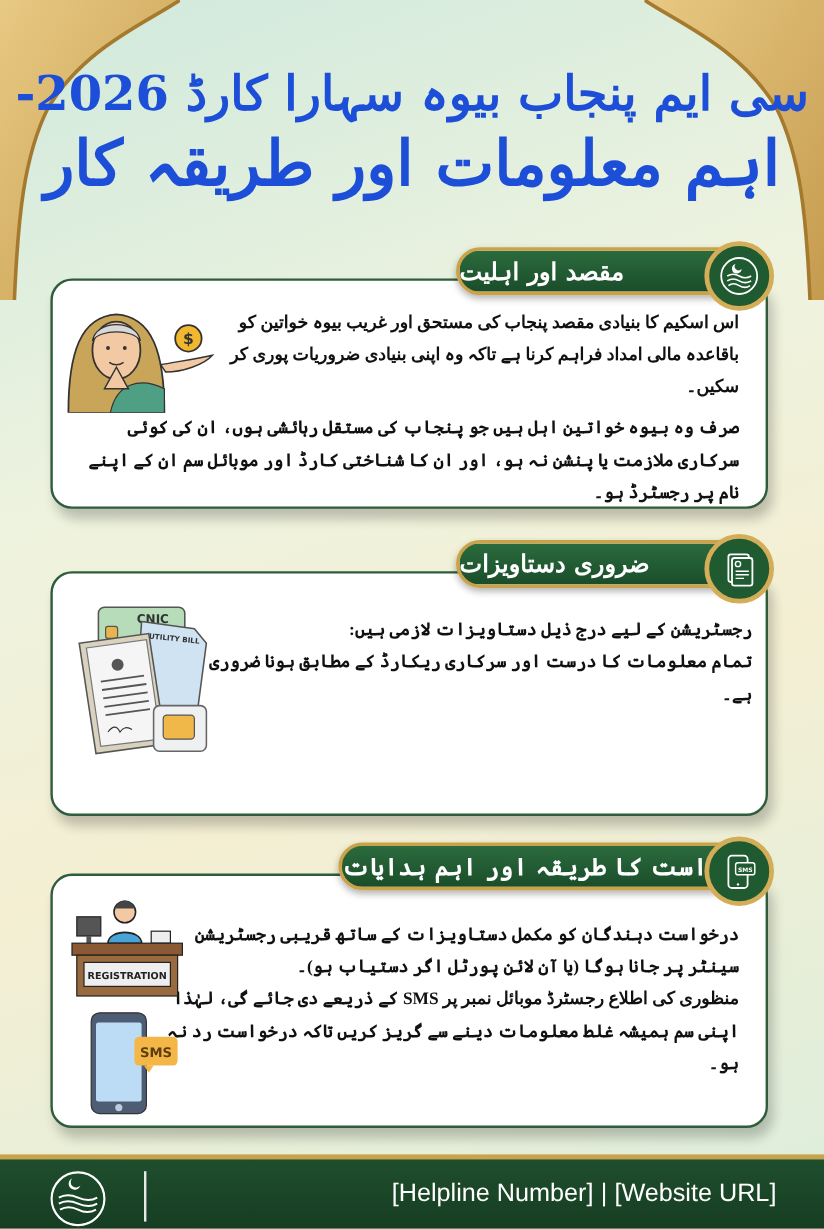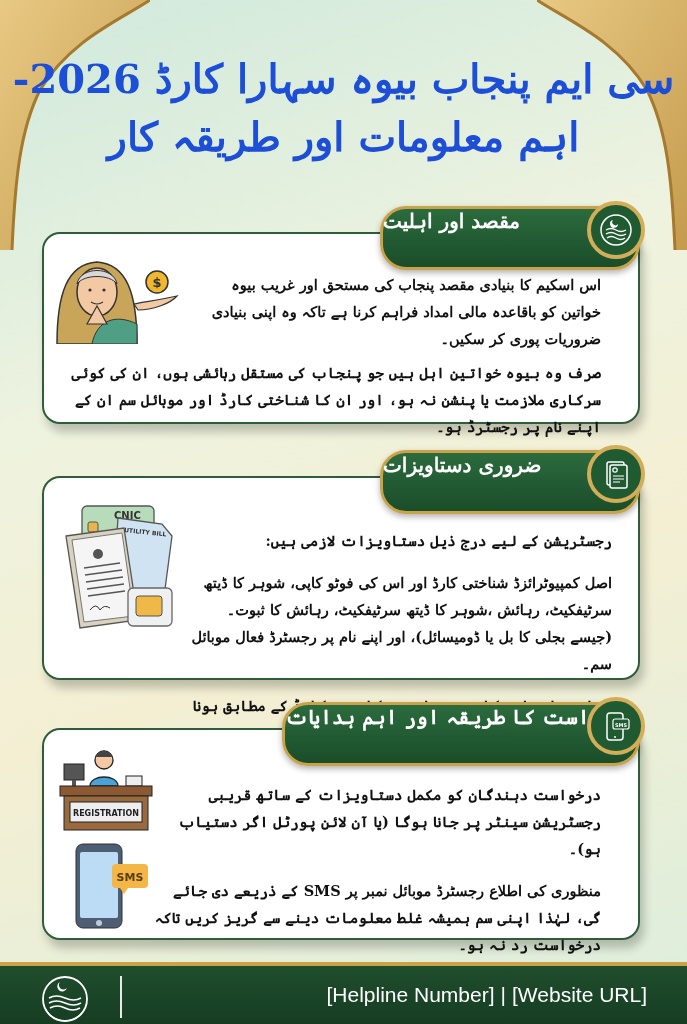--- a/index.html
+++ b/index.html
@@ -18,43 +18,43 @@
   .arch-right { right: 0; }
   .arch-left svg, .arch-right svg { width: 100%; height: 100%; display: block; }
 
   .title {
     position: absolute; top: 50px; left: 0; width: 100%;
     text-align: center; direction: rtl;
     font-family: "DejaVu Serif", serif;
     font-weight: bold; color: #1d4ed8;
   }
   .title .line1 { font-size: 40px; line-height: 58px; }
-  .title .line2 { font-size: 40px; line-height: 58px; }
+  .title .line2 { font-size: 52px; line-height: 58px; }
 
   .card {
     position: absolute; left: 42px; width: 598px;
     background: #fff;
     border: 2px solid #2f5d3b;
     border-radius: 18px;
     box-shadow: 4px 8px 10px rgba(0,0,0,0.22);
   }
   .card-body {
     direction: rtl; text-align: right;
     font-family: "DejaVu Serif", serif;
     font-size: 14.5px; line-height: 27px; font-weight: bold;
     color: #111;
   }
-  .card-body p { margin: 15px; }
+  .card-body p { margin: 0; font-family: Liberation Serif, serif; }
 
   .badge {
-    position: absolute; height: 64px;
+    position: absolute; height: 40px;
     background: linear-gradient(180deg, #2b6b3d 0%, #1a4d2a 100%);
     border: 3px solid #c9a24a;
     border-radius: 26px 26px 26px 26px;
-    display: flex; align-items: flex-start; justify-content: flex-end;
+    display: flex; align-items: center; justify-content: flex-end;
     padding-right: 32px;
     direction: rtl;
     box-shadow: 0 3px 6px rgba(0,0,0,0.3);
   }
   .badge-label {
     color: #fff; font-family: "DejaVu Serif", serif; font-weight: bold;
     font-size: 20px; white-space: nowrap;
   }
   .badge-circle {
     position: absolute; right: -8px; top: -8px;
@@ -145,21 +145,20 @@
       <circle cx="18" cy="18" r="15" fill="none" stroke="#fff" stroke-width="1.5"></circle>
       <path d="M15 8 A4 4 0 1 0 20 12 A3 3 0 1 1 15 8 Z" fill="#fff"></path>
       <path d="M8 18 Q13 15 18 18 T28 18 M8 22 Q13 19 18 22 T28 22 M9 26 Q13 23 18 26 T27 26" fill="none" stroke="#fff" stroke-width="1.3"></path>
     </svg>
   </span>
 </div>
 
 <div class="card" style="top:476px; height:204px;">
   <div class="card-body" style="position:absolute; top:34px; right:11px; width:460px;">
     <p>رجسٹریشن کے لیے درج ذیل دستاویزات لازمی ہیں:</p>
-    <p>اصل کمپیوٹرائزڈ شناختی کارڈ اور اس کی فوٹو کاپی، شوہر کا ڈیتھ سرٹیفکیٹ، رہائش ،شوہر کا ڈیتھ سرٹیفکیٹ، رہائش کا ثبوت۔ (جیسے بجلی کا بل یا ڈومیسائل)، اور اپنے نام پر رجسٹرڈ فعال موبائل سم۔</p>
     <p>تمام معلومات کا درست اور سرکاری ریکارڈ کے مطابق ہونا ضروری ہے۔</p>
   </div>
   <div class="illus" style="left:18px; top:24px;text-align:center;">
     <svg width="120" height="130" viewBox="0 0 120 130">
       <rect x="20" y="4" width="72" height="44" rx="5" fill="#b6dcb9" stroke="#555" stroke-width="1.3"></rect>
       <text x="52" y="17" font-size="10" font-weight="bold" font-family="DejaVu Sans, sans-serif" fill="#333">CNIC</text>
       <rect x="26" y="20" width="10" height="10" rx="2" fill="#e8b44c" stroke="#555"></rect>
       <path d="M56 16 L100 22 L110 34 L100 110 L50 104 Z" fill="#cfe3f2" stroke="#555" stroke-width="1.3"></path>
       <text x="62" y="30" font-size="6" font-weight="bold" font-family="DejaVu Sans, sans-serif" fill="#333" transform="rotate(6 62 30)">UTILITY BILL</text>
       <path d="M4 34 L62 26 L76 118 L18 126 Z" fill="#d9d2bf" stroke="#555" stroke-width="1.3"></path>

